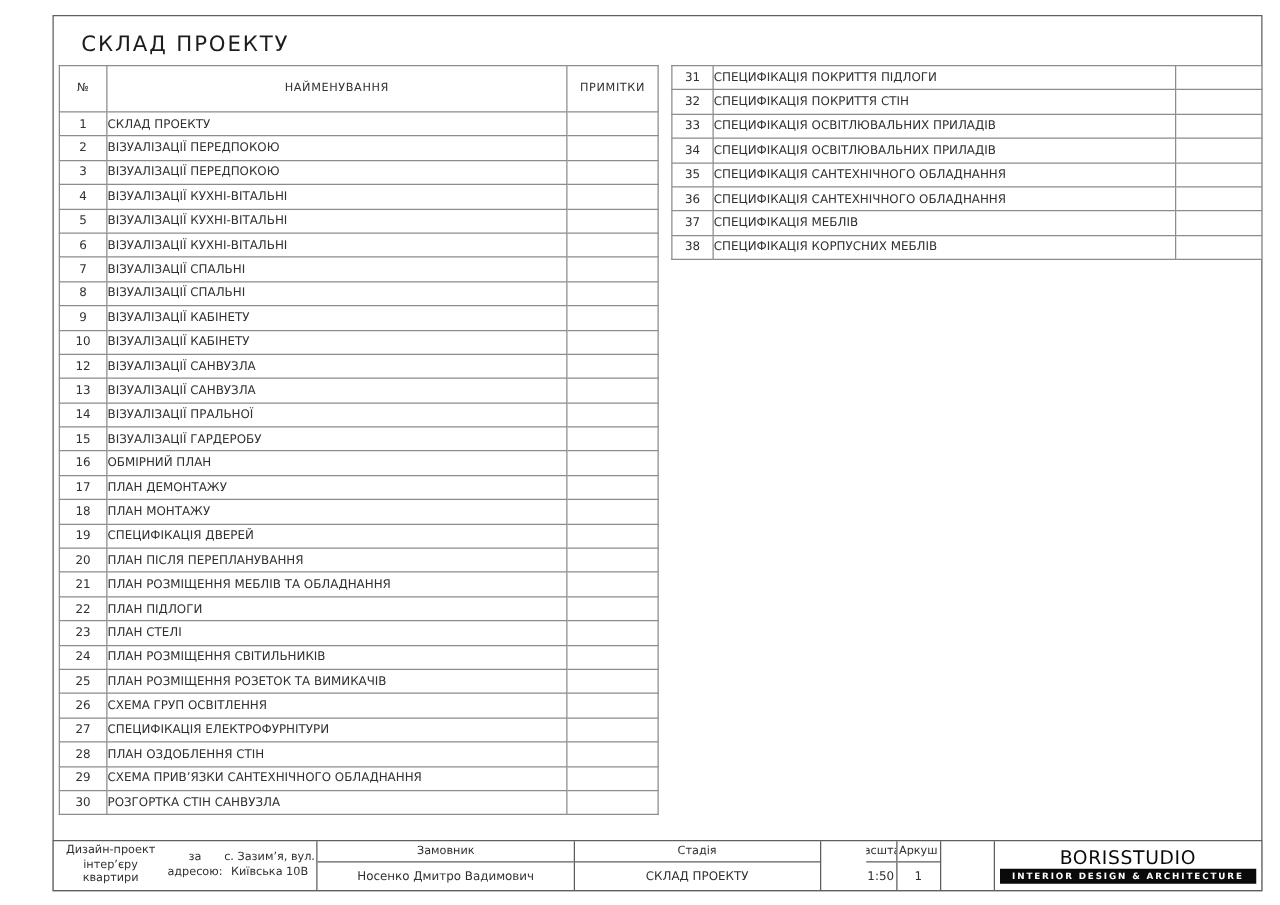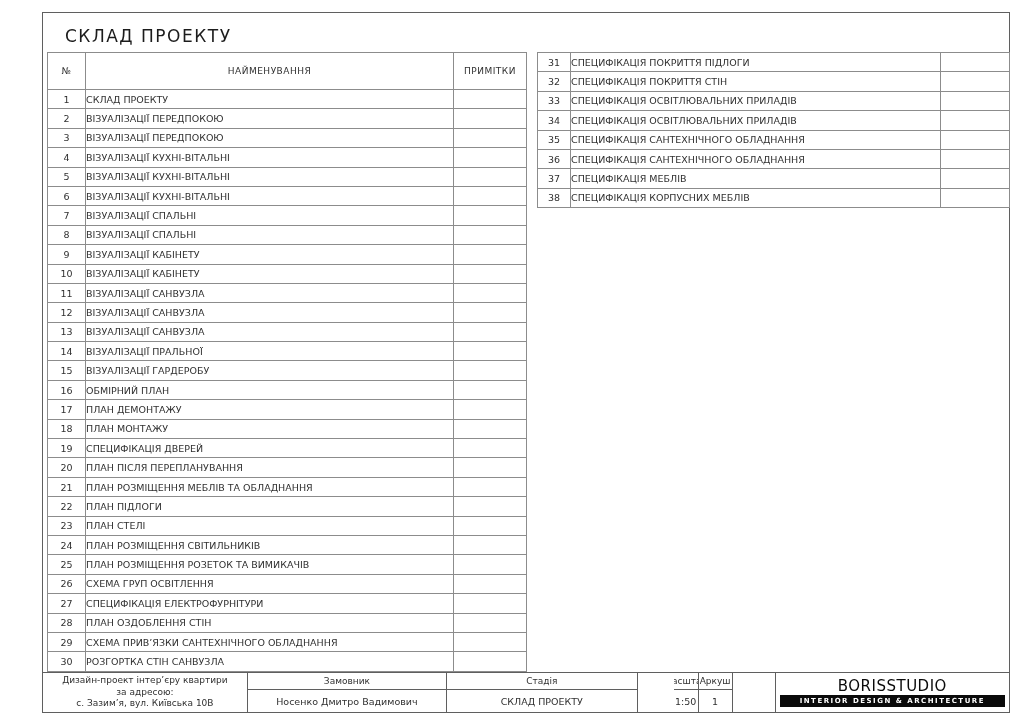--- a/index.html
+++ b/index.html
@@ -16,37 +16,37 @@
   .ctable thead th { height:37px; font-size:9px; letter-spacing:.5px; text-align:center; }
   .ctable tbody tr { height:19.4px; }
   .ctable td { font-size:9.5px; }
   td.c-num { text-align:center; }
   td.c-name { text-align:left; padding-left:0; }
   .t-left  { left:4px;   top:39px; width:479px; }
   .t-right { left:494px; top:39px; width:472px; }
 
   .titleblock { position:absolute; left:-1px; right:-1px; bottom:-1px; height:41px;
                 border:1px solid #5f5f5f; display:flex; background:#fff; box-sizing:border-box; }
-  .tb-desc { width:216px; display:flex; flex-direction:column; justify-content:center;
+  .tb-desc { width:216px; display:flex; flex-direction:row; justify-content:center;
              align-items:center; font-size:9px; line-height:1.3; color:#303030; text-align:center; }
   .tb-field { display:flex; flex-direction:column; border-left:1px solid #5f5f5f; box-sizing:border-box; }
   .tb-label { height:16px; border-bottom:1px solid #5f5f5f; display:flex; align-items:center;
               justify-content:center; font-size:9px; color:#303030; white-space:nowrap; overflow:hidden; }
   .tb-value { flex:1; display:flex; align-items:center; justify-content:center; font-size:9.5px;
               color:#303030; white-space:nowrap; overflow:hidden; }
   .w-client { width:211px; } .w-stage { width:202px; } .w-scale { width:61px;padding-left:36px; }
   .w-sheet  { width:36px;  } .w-sheets{ width:37px;padding-left:42px; }
   .w-sheets .tb-label { font-size:8px; letter-spacing:-0.2px; }
   .tb-logo { flex:1; border-left:1px solid #5f5f5f; display:flex; flex-direction:column;
              align-items:center; justify-content:center; padding:1px 4px; box-sizing:border-box; }
   .logo-word { font-size:15px; font-weight:normal; line-height:1; color:#0a0a0a;
                letter-spacing:0.5px; white-space:nowrap; transform:scaleY(1.0); }
   .logo-bar { background:#0a0a0a; color:#ffffff; font-size:7px; font-weight:bold;
               letter-spacing:1.5px; white-space:nowrap; text-align:left;
-              width:100%; box-sizing:border-box; padding:2px 20px 2px; margin-top:1px; }
+              width:100%; box-sizing:border-box; padding:2px 10px 2px; margin-top:1px; }
 </style>
 </head>
 <body>
 
 <div class="sheet">
   <div class="frame">
 
     <div class="sheet-title">СКЛАД ПРОЕКТУ</div>
 
     <table class="ctable t-left">
@@ -107,25 +107,20 @@
             <td class="c-num">9</td>
             <td class="c-name">ВІЗУАЛІЗАЦІЇ КАБІНЕТУ</td>
             <td class="c-notes"></td>
           </tr>
           <tr>
             <td class="c-num">10</td>
             <td class="c-name">ВІЗУАЛІЗАЦІЇ КАБІНЕТУ</td>
             <td class="c-notes"></td>
           </tr>
           <tr>
-            <td class="c-num">11</td>
-            <td class="c-name">ВІЗУАЛІЗАЦІЇ САНВУЗЛА</td>
-            <td class="c-notes"></td>
-          </tr>
-          <tr>
             <td class="c-num">12</td>
             <td class="c-name">ВІЗУАЛІЗАЦІЇ САНВУЗЛА</td>
             <td class="c-notes"></td>
           </tr>
           <tr>
             <td class="c-num">13</td>
             <td class="c-name">ВІЗУАЛІЗАЦІЇ САНВУЗЛА</td>
             <td class="c-notes"></td>
           </tr>
           <tr>

